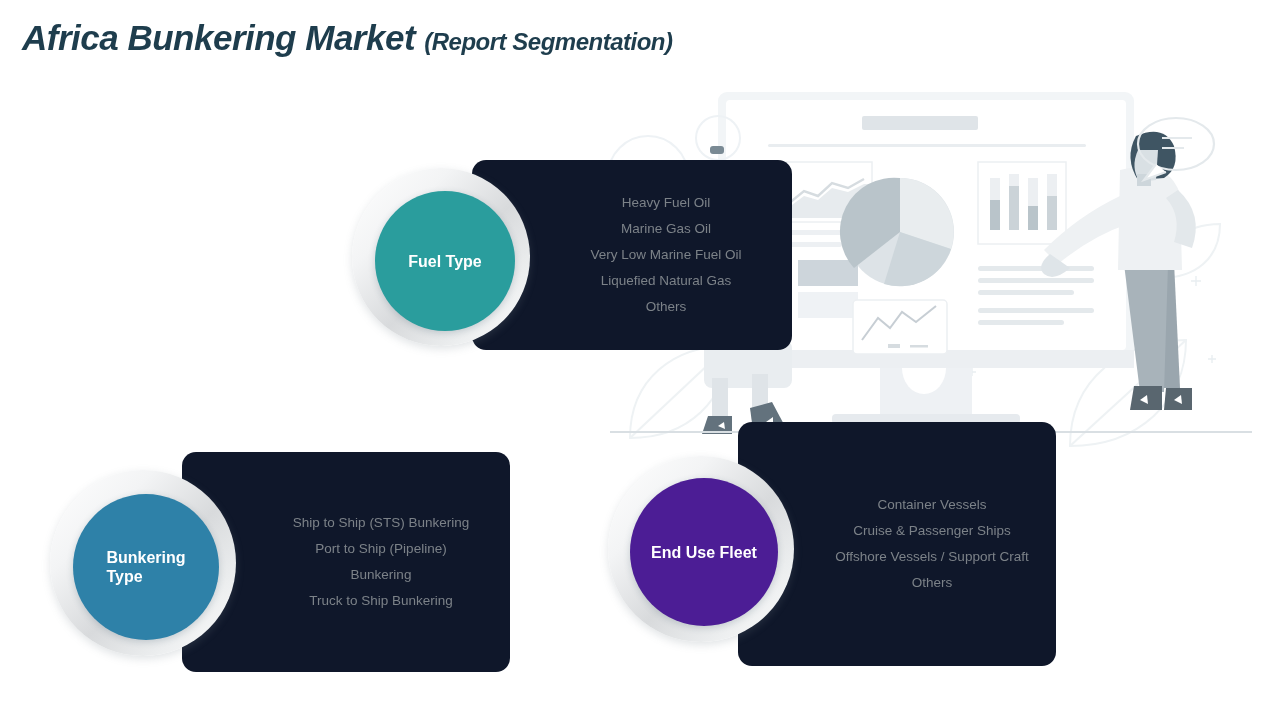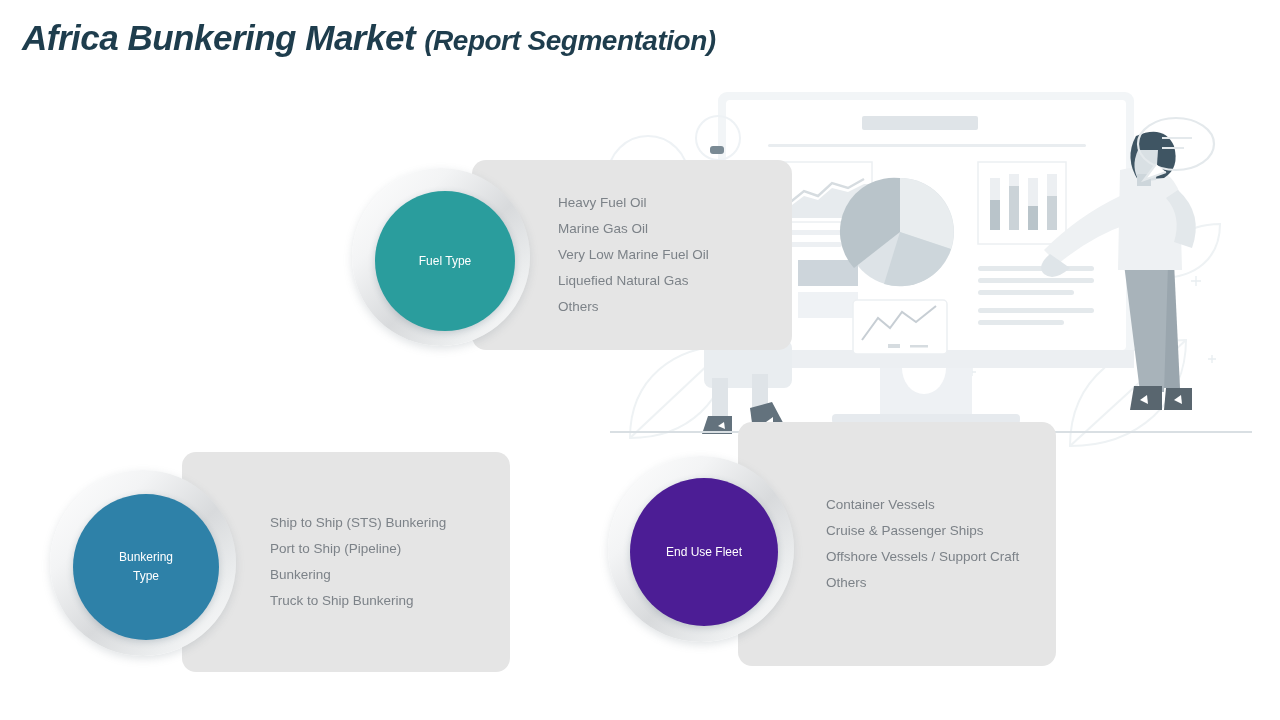--- a/index.html
+++ b/index.html
@@ -22,21 +22,21 @@
     left: 22px;
     top: 18px;
     font-size: 35px;
     font-weight: bold;
     font-style: italic;
     letter-spacing: -0.5px;
     color: #1e3d4d;
     white-space: nowrap;
   }
   #page-title .sub {
-    font-size: 28px;
+    font-size: 24px;
     font-style: italic;
     font-weight: bold;
     margin-top: 28px;
   }
 
   
   #brand-logo {
     position: absolute;
     right: 28px;
     top: 26px;
@@ -70,22 +70,23 @@
     width: 660px;
     height: 372px;
   }
   #illustration svg { display: block; width: 100%; height: 100%; }
 
   
   .segment { position: absolute; }
 
   .seg-card {
     position: absolute;
-    background: #e5e5e5;
+    background: #0f172a;
     border-radius: 14px;
+    text-align: center;
   }
   .seg-card-inner {
     position: absolute;
     left: 0; right: 0;
     top: 50%;
     transform: translateY(-50%);
     padding: 0 18px 0 0;
   }
   .seg-item {
     color: #7c8288;
@@ -100,24 +101,23 @@
     border-radius: 50%;
     background: linear-gradient(135deg,#ffffff 0%,#f3f4f5 28%,#d8dadc 55%,#eceeef 78%,#ffffff 100%);
     box-shadow: 0 3px 9px rgba(120,130,140,0.22);
   }
   .seg-circle {
     position: absolute;
     border-radius: 50%;
     display: flex;
     align-items: center;
     justify-content: center;
-    text-align: center;
     color: #ffffff;
-    font-weight: normal;
-    font-size: 12px;
+    font-weight: bold;
+    font-size: 16px;
     line-height: 19px;
     box-shadow: 0 2px 7px rgba(40,70,90,0.20);
     white-space: pre-line;
   }
 
   
   #seg-fuel-type { left: 352px; top: 160px; width: 440px; height: 200px; }
   #seg-fuel-type .seg-card  { left: 120px; top: 0px; width: 320px; height: 190px; }
   #seg-fuel-type .seg-ring  { left: 0px;   top: 8px;  width: 178px; height: 178px; }
   #seg-fuel-type .seg-circle{ left: 23px;  top: 31px; width: 140px; height: 140px; background:#2a9d9d; }

